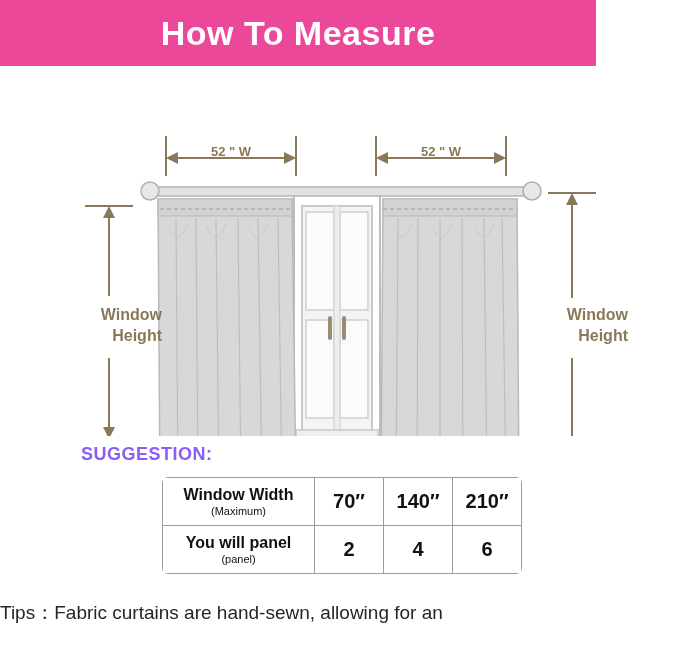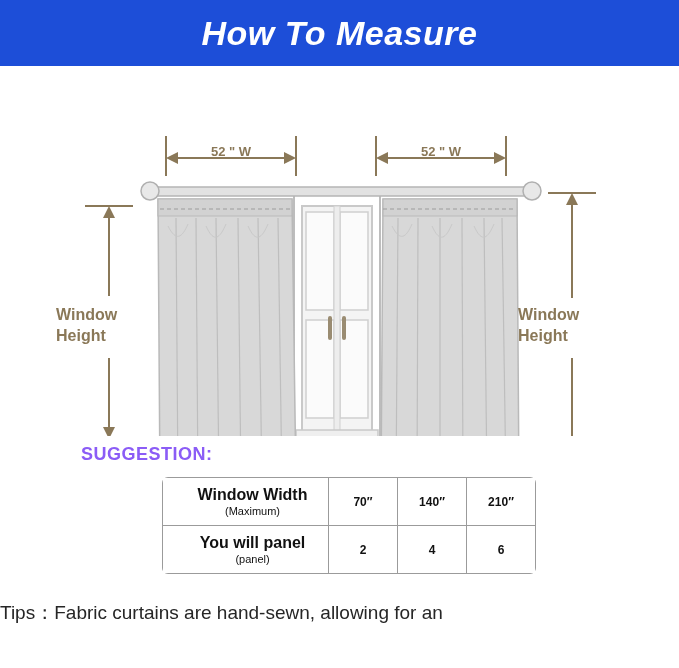--- a/index.html
+++ b/index.html
@@ -10,28 +10,27 @@
     width: 679px;
     height: 668px;
     background: #ffffff;
     font-family: "Liberation Sans", sans-serif;
     overflow: hidden;
     position: relative;
   }
 
   
   .header {
-    width: 679px;
+    width: 596px;
     height: 66px;
-    background: #1d4ed8;
+    background: #ec4899;
     display: flex;
     align-items: center;
     justify-content: center;
     box-sizing: border-box;
-    font-style: italic;
   }
   .header-title {
     color: #ffffff;
     font-size: 34px;
     font-weight: bold;
     letter-spacing: 0.5px;
   }
 
   
   .diagram {
@@ -51,21 +50,21 @@
     font-weight: bold;
     text-align: center;
     white-space: nowrap;
   }
   .side-label {
     position: absolute;
     color: #8a7858;
     font-size: 16px;
     font-weight: bold;
     line-height: 21px;
-    text-align: left;
+    text-align: right;
     white-space: nowrap;
   }
 
   
   .suggestion-label {
     position: absolute;
     left: 81px;
     top: 444px;
     color: #8b5cf6;
     font-size: 18px;
@@ -89,25 +88,24 @@
     height: 47px;
     text-align: center;
     vertical-align: middle;
     color: #111111;
     font-size: 16px;
     font-weight: bold;
     padding: 0;
   }
   table.suggest td.first {
     width: 151px;
-    padding-left: 14px;
   }
   table.suggest td.num {
     width: 68px;
-    font-size: 12px;
+    font-size: 20px;
     font-weight: bold;
   }
   .cell-sub {
     display: block;
     font-size: 11px;
     font-weight: normal;
     margin-top: 1px;
   }
   
   table.suggest {

